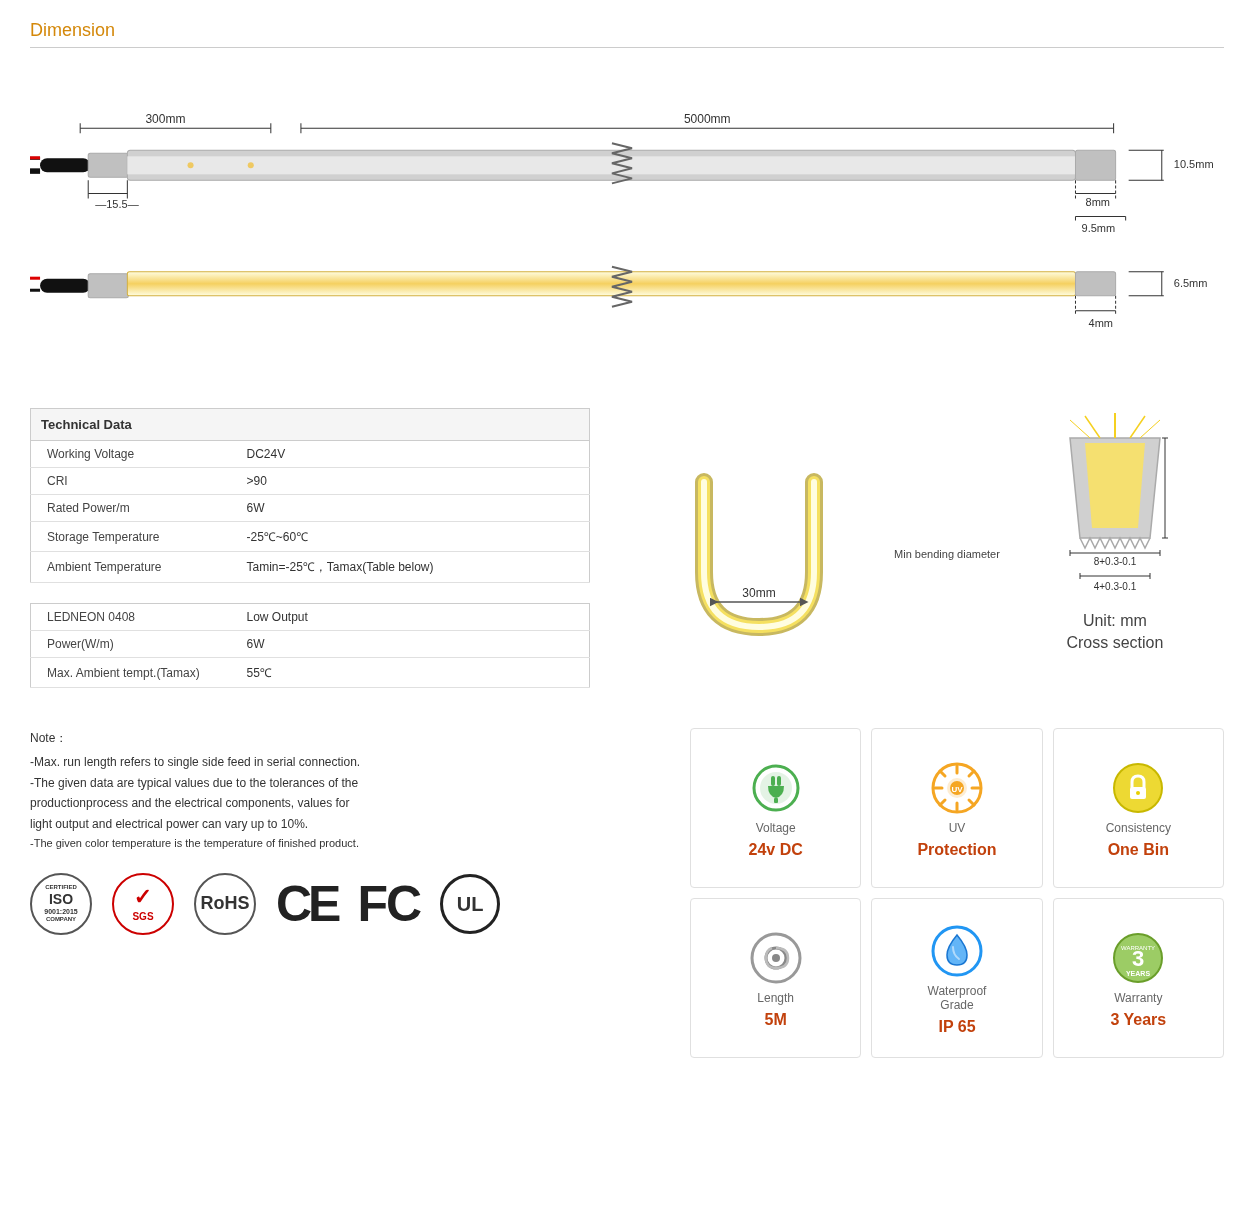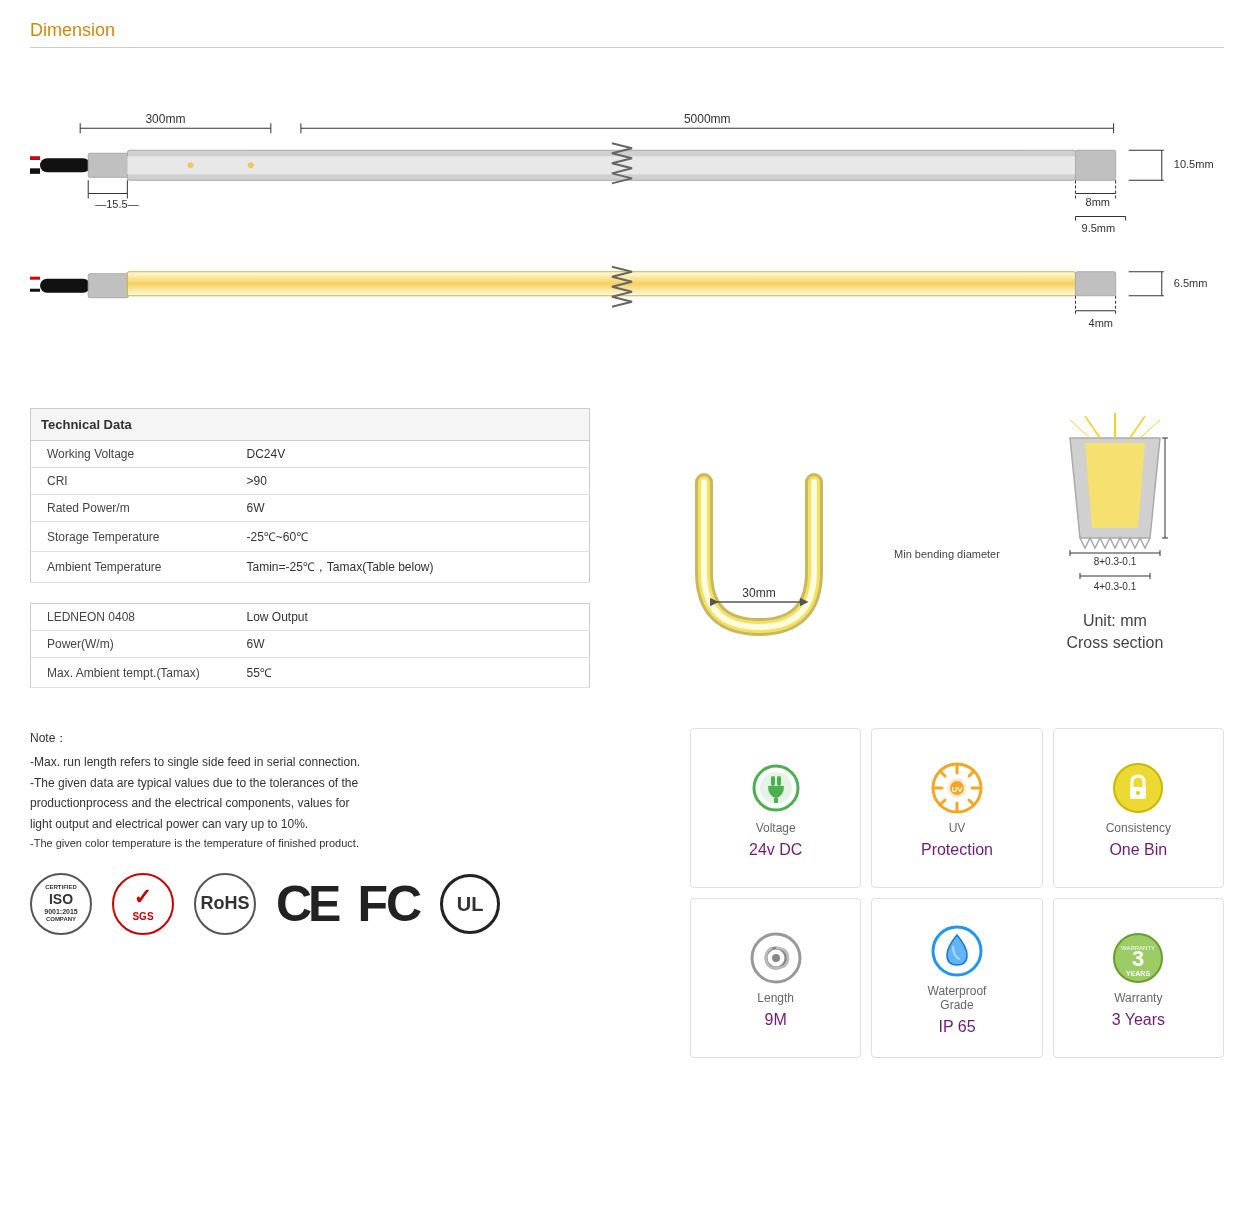--- a/index.html
+++ b/index.html
@@ -137,22 +137,22 @@
       align-items: center;
       justify-content: center;
     }
     .badge-label {
       font-size: 12px;
       color: #666;
       text-align: center;
     }
     .badge-value {
       font-size: 16px;
-      font-weight: 400;
-      color: #701a75;
+      font-weight: 700;
+      color: #c2410c;
       text-align: center;
     }
 
     
     .cert-circle {
       width: 58px;
       height: 58px;
       border-radius: 50%;
       border: 2px solid #333;
       display: flex;
@@ -505,21 +505,21 @@
           <svg width="52" height="52" viewBox="0 0 52 52">
             <circle cx="26" cy="26" r="24" fill="none" stroke="#999" stroke-width="3"></circle>
 
             <circle cx="26" cy="26" r="10" fill="none" stroke="#888" stroke-width="3"></circle>
             <circle cx="26" cy="26" r="4" fill="#888"></circle>
 
             <path d="M26,16 Q38,16 38,26 Q38,36 26,36 Q16,36 16,26 Q16,18 22,16" stroke="#bbb" stroke-width="2.5" fill="none"></path>
           </svg>
         </div>
         <div class="badge-label">Length</div>
-        <div class="badge-value">9M</div>
+        <div class="badge-value">5M</div>
       </div>
 
       <div class="badge-card">
         <div class="badge-icon">
           <svg width="52" height="52" viewBox="0 0 52 52">
             <circle cx="26" cy="26" r="24" fill="none" stroke="#2196f3" stroke-width="3"></circle>
 
             <path d="M26,10 Q36,22 36,30 Q36,40 26,40 Q16,40 16,30 Q16,22 26,10 Z" fill="#2196f3" opacity="0.7"></path>
             <path d="M26,10 Q36,22 36,30 Q36,40 26,40 Q16,40 16,30 Q16,22 26,10 Z" fill="none" stroke="#1976d2" stroke-width="1.5"></path>
 

